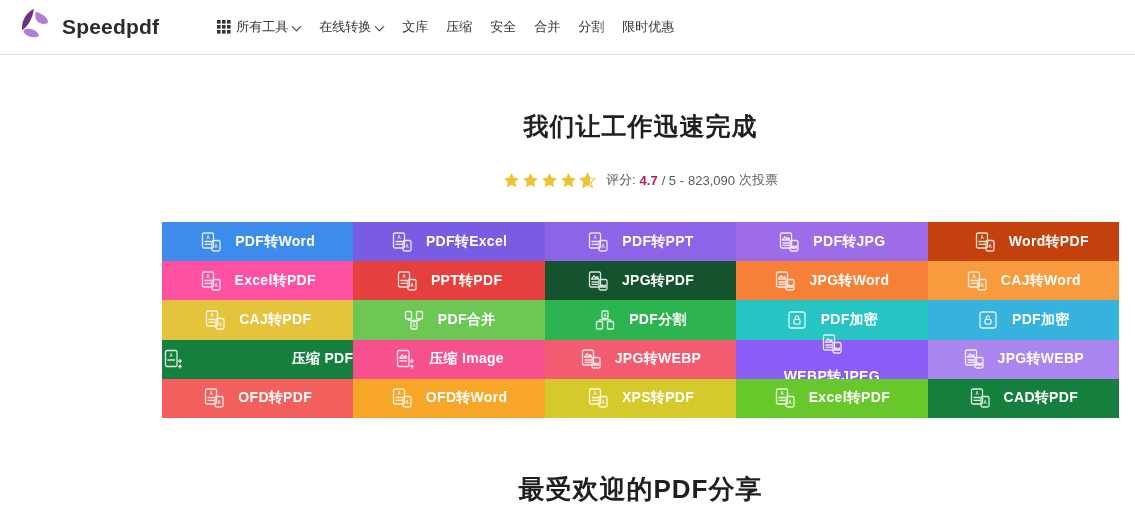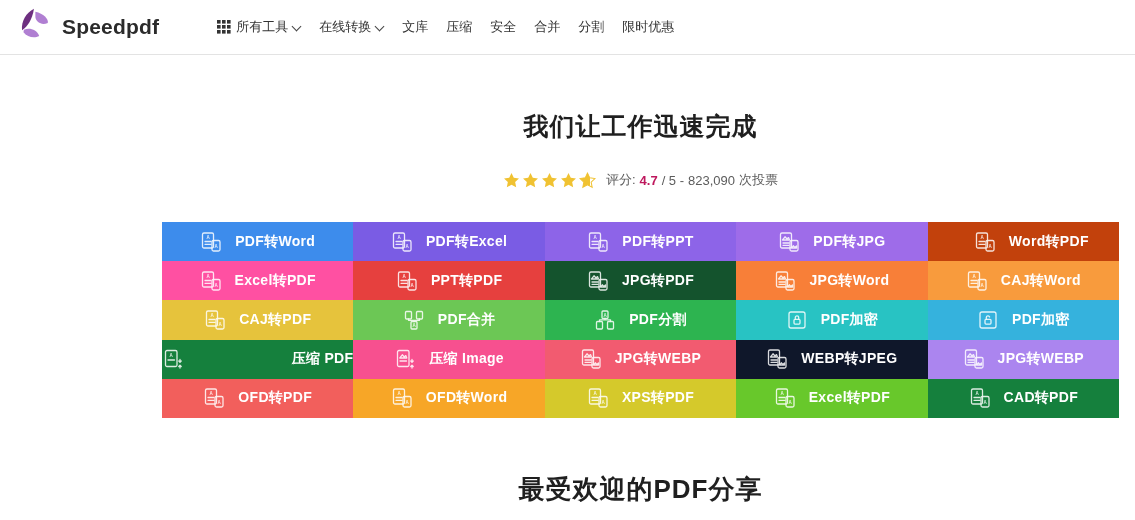--- a/index.html
+++ b/index.html
@@ -348,21 +348,21 @@
             <rect x="2.5" y="2" width="11" height="15" rx="1.5"></rect>
             <path d="M4.5 9 L7 5.8 L9 8 L10.5 6.6 L11.5 9 Z"></path>
             <line x1="5" y1="12" x2="11" y2="12"></line>
             <line x1="5" y1="14.3" x2="11" y2="14.3"></line>
             <rect x="12" y="9.5" width="8" height="10.5" rx="1.5"></rect>
             <path d="M13.5 17 L15.3 14.8 L16.8 16.4 L18.5 14.9 L18.5 17 Z"></path>
           </svg>
         </span>
         <span class="lbl">JPG转WEBP</span>
       </div>
-      <div class="cell" style="background: #0f172a;">
+      <div class="cell" style="background: #8b5cf6; flex-direction: column;">
         <span class="ic">
           <svg viewBox="0 0 22 22" fill="none" stroke="rgba(255,255,255,.92)" stroke-width="1.3" stroke-linecap="round" stroke-linejoin="round">
             <rect x="2.5" y="2" width="11" height="15" rx="1.5"></rect>
             <path d="M4.5 9 L7 5.8 L9 8 L10.5 6.6 L11.5 9 Z"></path>
             <line x1="5" y1="12" x2="11" y2="12"></line>
             <line x1="5" y1="14.3" x2="11" y2="14.3"></line>
             <rect x="12" y="9.5" width="8" height="10.5" rx="1.5"></rect>
             <path d="M13.5 17 L15.3 14.8 L16.8 16.4 L18.5 14.9 L18.5 17 Z"></path>
           </svg>
         </span>

